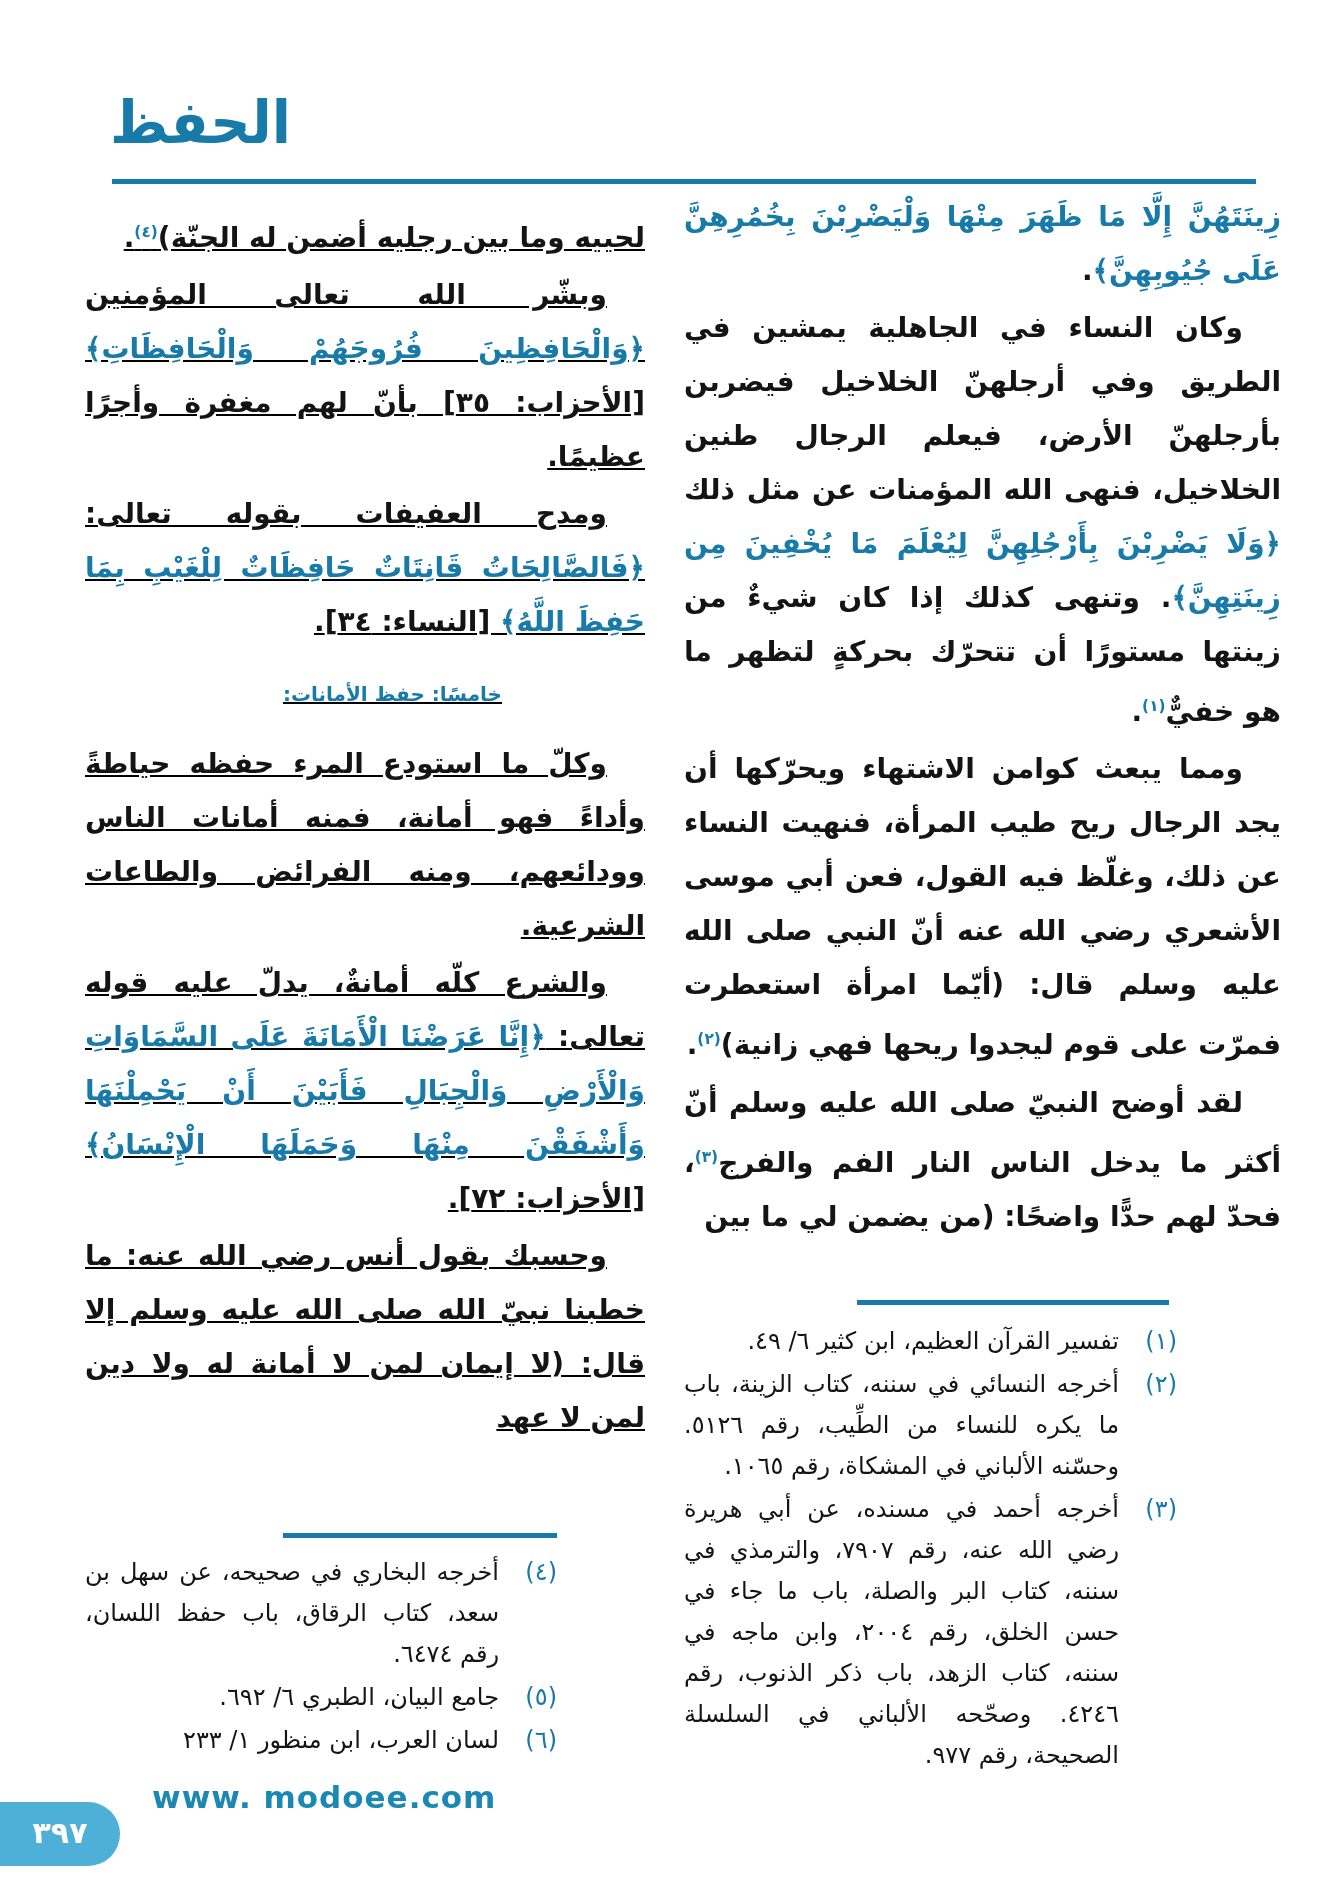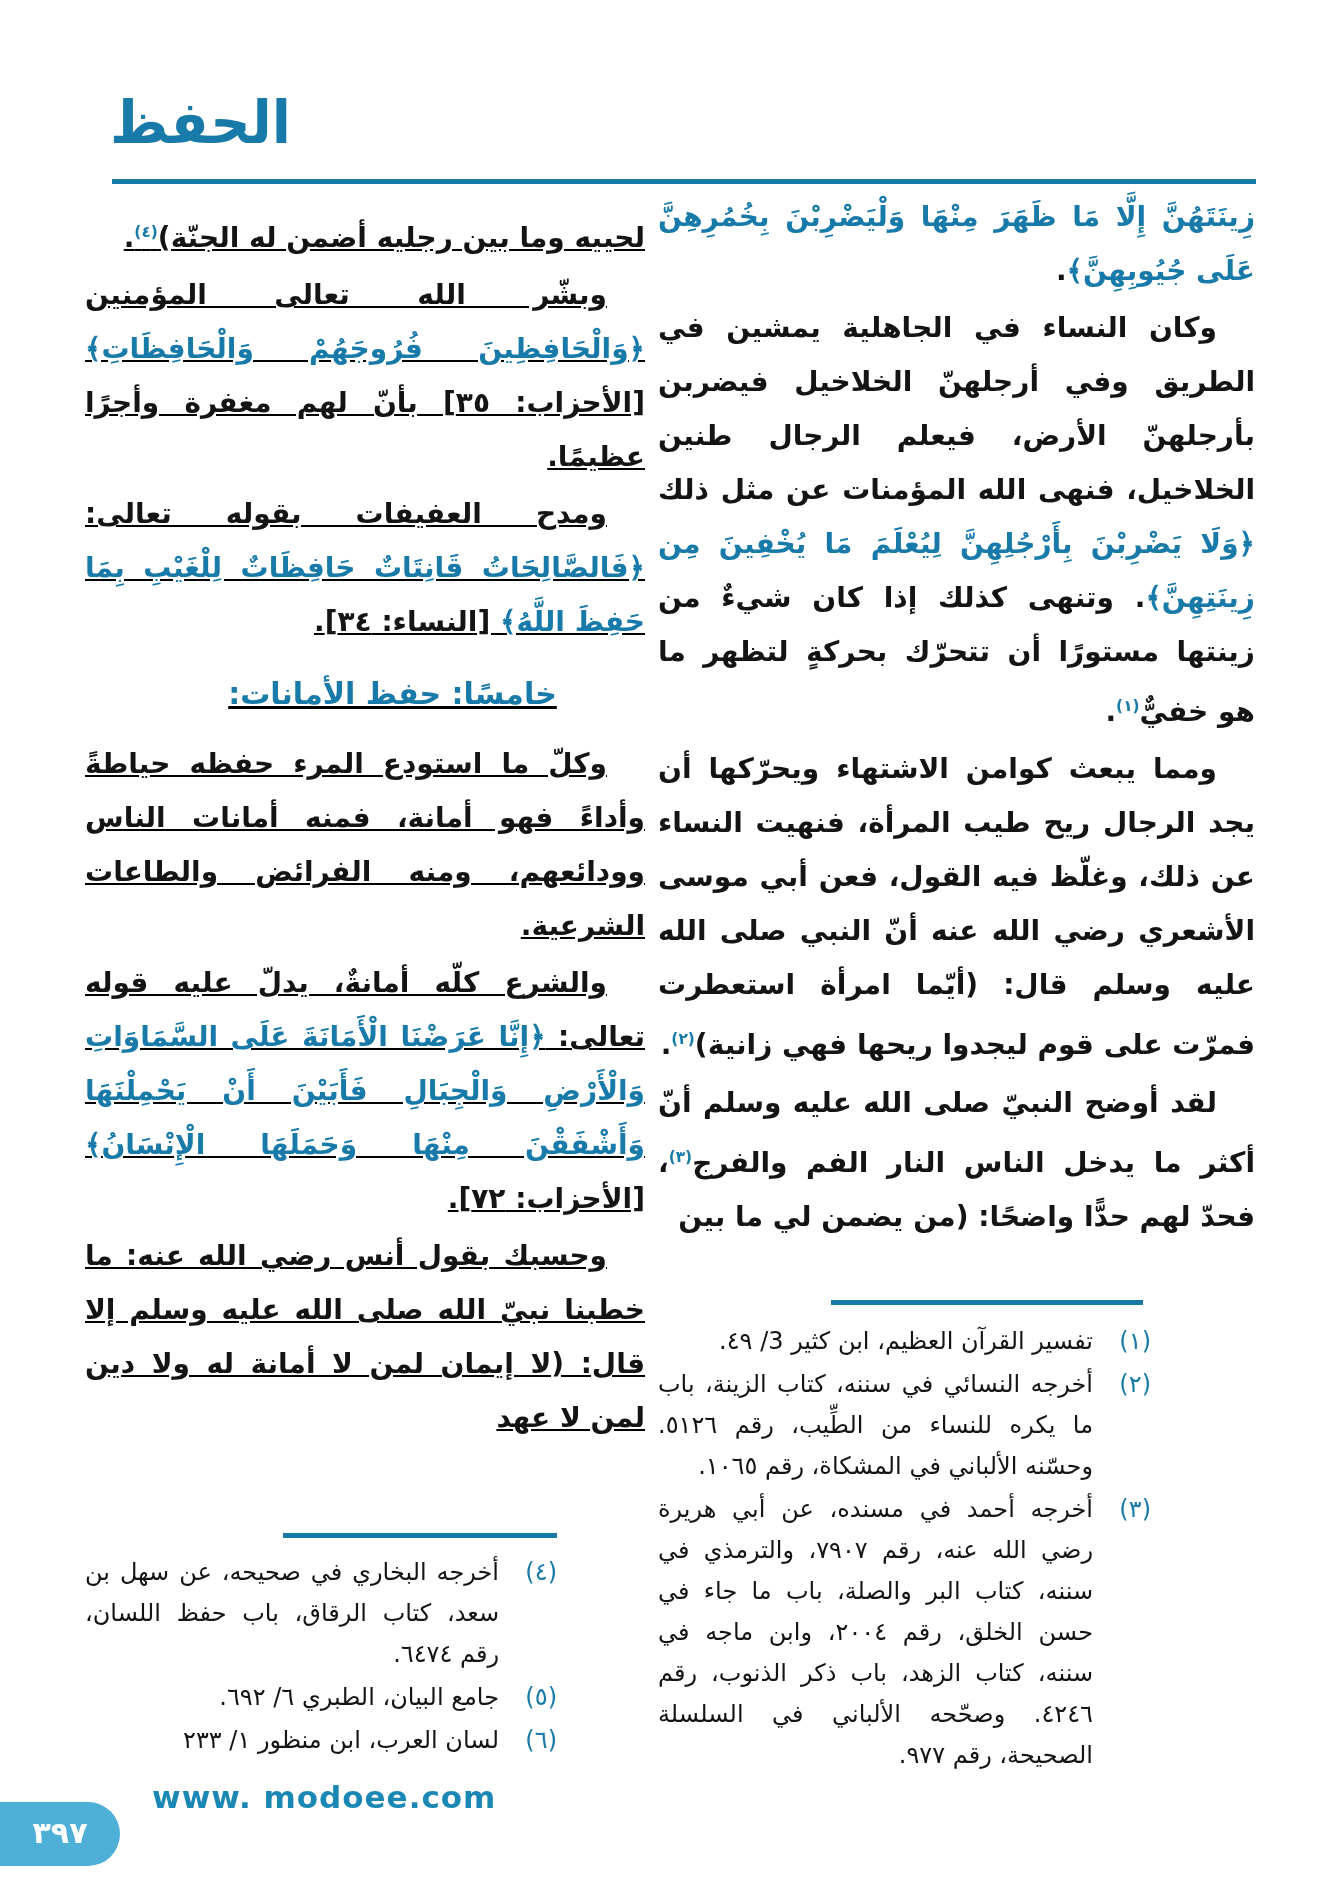--- a/index.html
+++ b/index.html
@@ -26,21 +26,21 @@
     line-height:1.4;
     transform:scaleY(1.05);
   }
   .header-rule{
     position:absolute;left:112px;top:179px;
     width:1144px;height:5px;
     background:var(--accent);
   }
   
   .col{position:absolute;direction:rtl;}
-  .col-right{top:190px;left:658px;width:597px;height:1610px;}
+  .col-right{top:190px;left:684px;width:597px;height:1610px;}
   .col-left{top:205px;left:85px;width:560px;height:1610px;}
   .body-text{overflow:hidden;}
   .col-right .body-text{max-height:1105px;}
   .col-left .body-text{max-height:1312px;text-decoration:underline;}
   .para{
     margin:0 0 3px 0;
     font-size:28px;font-weight:700;
     line-height:54px;
     color:var(--ink);
     text-align:justify;
@@ -51,21 +51,21 @@
   .fn-ref{
     color:var(--accent);
     font-size:0.55em;
     vertical-align:super;
     font-weight:700;
   }
   .section-heading{
     margin:20px 0 18px 0;
     padding-left:55px;
     color:var(--accent);
-    font-size:30px;font-weight:700;
+    font-size:20px;font-weight:700;
     line-height:50px;
     text-align:center;
   }
   
   .fn-area{position:absolute;width:100%;}
   .col-right .fn-area{top:1110px;}
   .col-left .fn-area{top:1328px;}
   .fn-divider{
     height:5px;background:var(--accent);
     margin-left:auto;
@@ -119,21 +119,21 @@
     <div class="body-text">
       <p class="para"><span class="quran">زِينَتَهُنَّ إِلَّا مَا ظَهَرَ مِنْهَا وَلْيَضْرِبْنَ بِخُمُرِهِنَّ عَلَى جُيُوبِهِنَّ﴾</span><span>.</span></p>
       <p class="para indent"><span>وكان النساء في الجاهلية يمشين في الطريق وفي أرجلهنّ الخلاخيل فيضربن بأرجلهنّ الأرض، فيعلم الرجال طنين الخلاخيل، فنهى الله المؤمنات عن مثل ذلك </span><span class="quran">﴿وَلَا يَضْرِبْنَ بِأَرْجُلِهِنَّ لِيُعْلَمَ مَا يُخْفِينَ مِن زِينَتِهِنَّ﴾</span><span>. وتنهى كذلك إذا كان شيءٌ من زينتها مستورًا أن تتحرّك بحركةٍ لتظهر ما هو خفيٌّ</span><span class="fn-ref">(١)</span><span>.</span></p>
       <p class="para indent"><span>ومما يبعث كوامن الاشتهاء ويحرّكها أن يجد الرجال ريح طيب المرأة، فنهيت النساء عن ذلك، وغلّظ فيه القول، فعن أبي موسى الأشعري رضي الله عنه أنّ النبي صلى الله عليه وسلم قال: (أيّما امرأة استعطرت فمرّت على قوم ليجدوا ريحها فهي زانية)</span><span class="fn-ref">(٢)</span><span>.</span></p>
       <p class="para indent"><span>لقد أوضح النبيّ صلى الله عليه وسلم أنّ أكثر ما يدخل الناس النار الفم والفرج</span><span class="fn-ref">(٣)</span><span>، فحدّ لهم حدًّا واضحًا: (من يضمن لي ما بين</span></p>
     </div>
     <div class="fn-area">
       <div class="fn-divider"></div>
       <div class="footnote">
         <span class="fn-marker">(١)</span>
-        <span class="fn-text">تفسير القرآن العظيم، ابن كثير 3/ ٤٩.</span>
+        <span class="fn-text">تفسير القرآن العظيم، ابن كثير ٦/ ٤٩.</span>
       </div>
       <div class="footnote">
         <span class="fn-marker">(٢)</span>
         <span class="fn-text">أخرجه النسائي في سننه، كتاب الزينة، باب ما يكره للنساء من الطِّيب، رقم ٥١٢٦. وحسّنه الألباني في المشكاة، رقم ١٠٦٥.</span>
       </div>
       <div class="footnote">
         <span class="fn-marker">(٣)</span>
         <span class="fn-text">أخرجه أحمد في مسنده، عن أبي هريرة رضي الله عنه، رقم ٧٩٠٧، والترمذي في سننه، كتاب البر والصلة، باب ما جاء في حسن الخلق، رقم ٢٠٠٤، وابن ماجه في سننه، كتاب الزهد، باب ذكر الذنوب، رقم ٤٢٤٦. وصحّحه الألباني في السلسلة الصحيحة، رقم ٩٧٧.</span>
       </div>
     </div>

